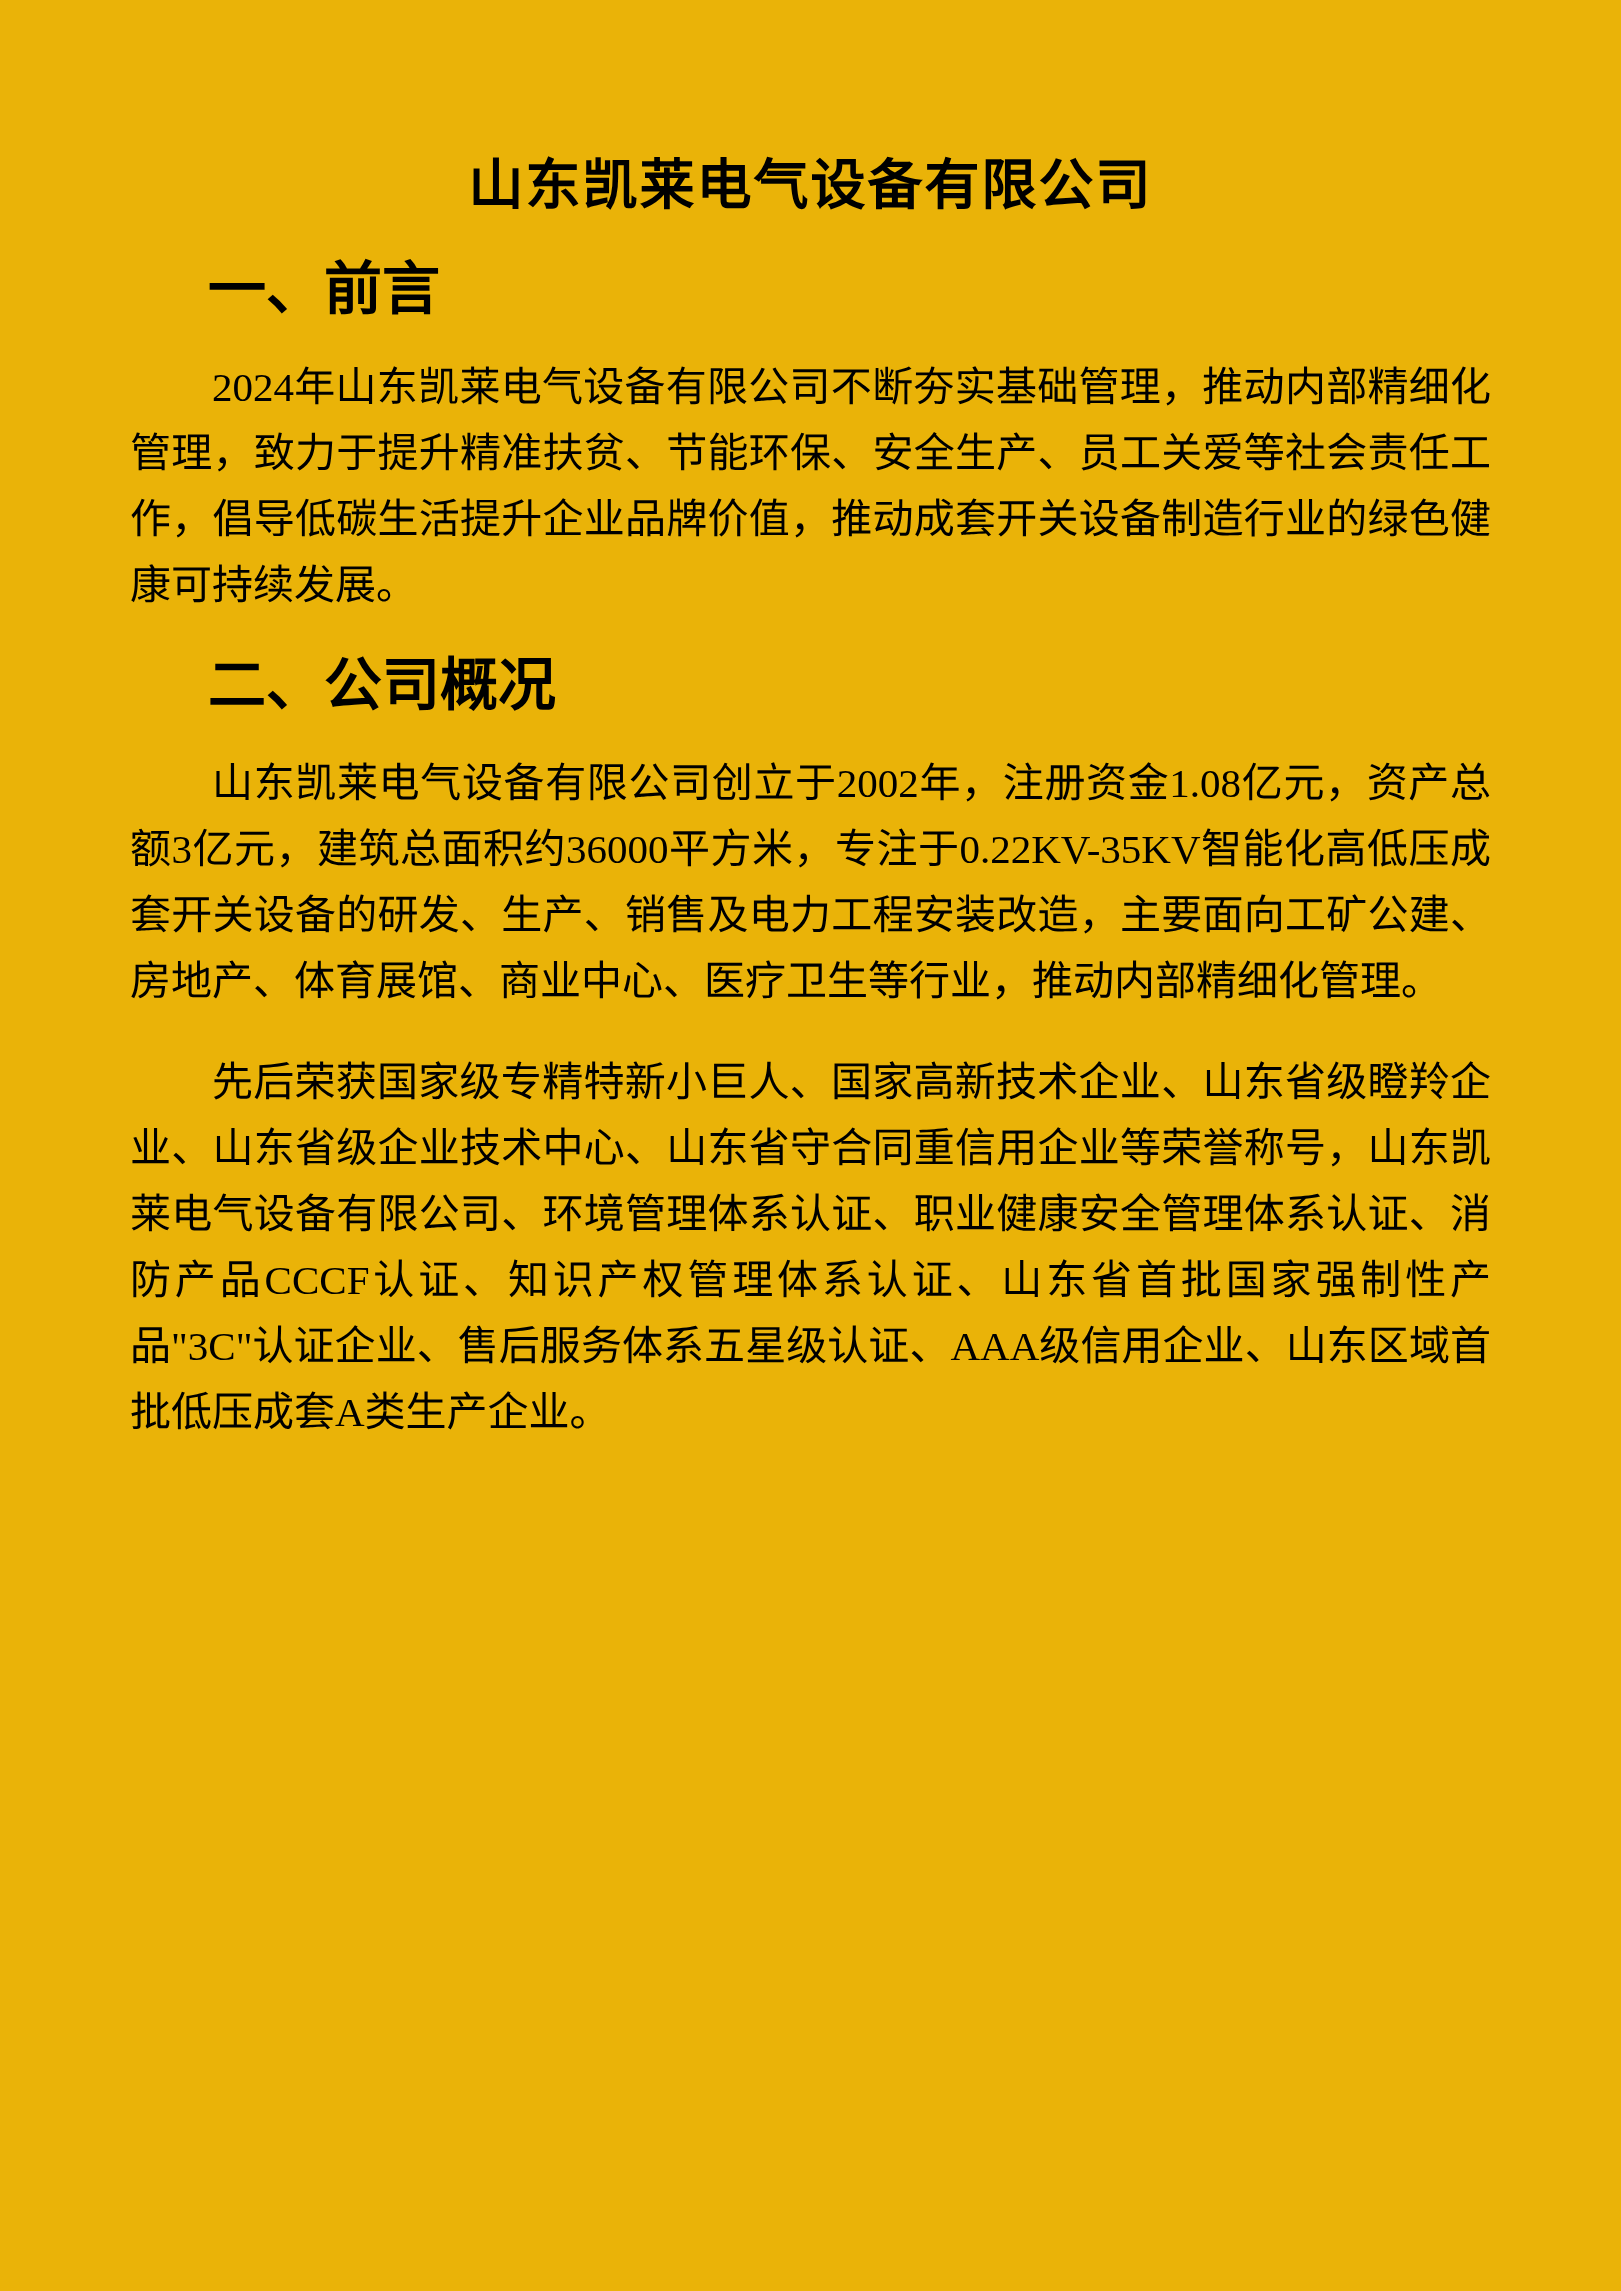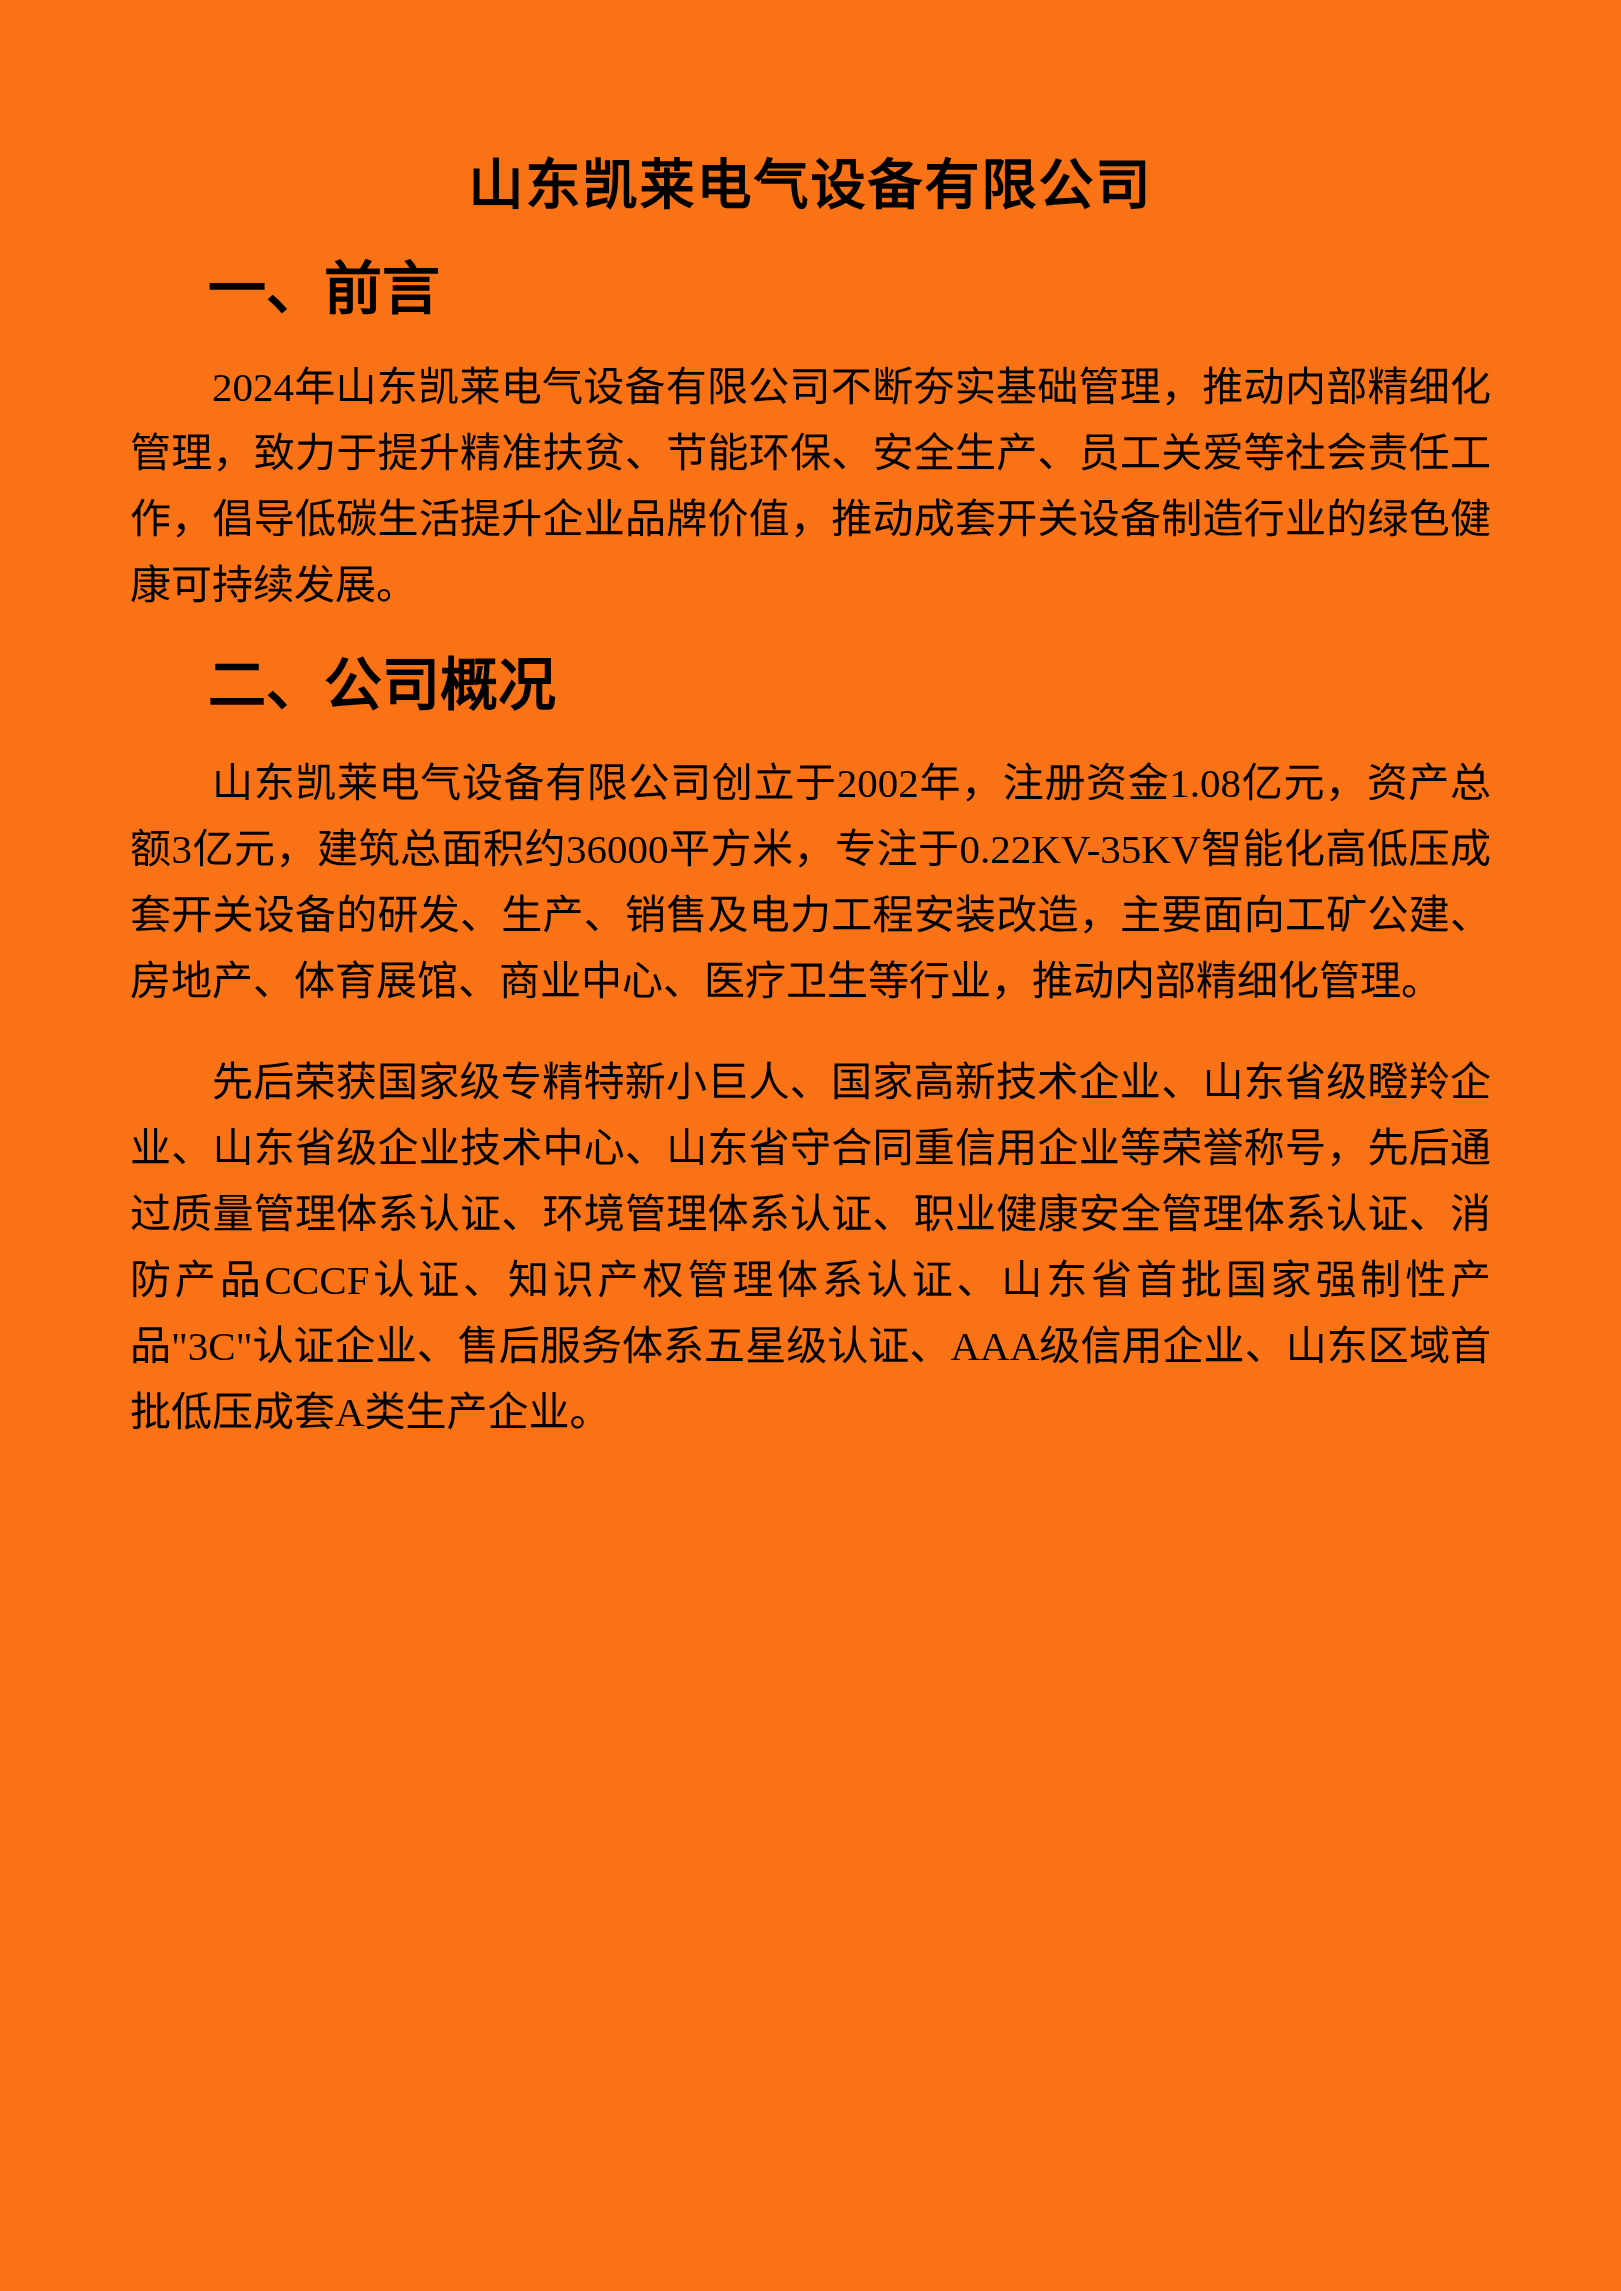--- a/index.html
+++ b/index.html
@@ -6,21 +6,21 @@
     margin: 0;
     padding: 0;
     background: #ffffff;
     color: #000000;
     font-family: "Liberation Serif", serif;
   }
   .page {
     position: relative;
     width: 1621px;
     height: 2292px;
-    background: #f97316;
+    background: #eab308;
     box-sizing: border-box;
     padding: 137px 130px 0 130px;
     overflow: hidden;
   }
   .doc-title {
     margin: 0;
     text-align: center;
     font-size: 55px;
     font-weight: bold;
     line-height: 98px;
@@ -51,17 +51,17 @@
 
   <h2 class="section-heading">一、前言</h2>
 
   <p class="para">2024年山东凯莱电气设备有限公司不断夯实基础管理，推动内部精细化管理，致力于提升精准扶贫、节能环保、安全生产、员工关爱等社会责任工作，倡导低碳生活提升企业品牌价值，推动成套开关设备制造行业的绿色健康可持续发展。</p>
 
   <h2 class="section-heading">二、公司概况</h2>
 
   <p class="para">山东凯莱电气设备有限公司创立于2002年，注册资金1.08亿元，资产总额3亿元，建筑总面积约36000平方米，专注于0.22KV-35KV智能化高低压成套开关设备的研发、生产、销售及电力工程安装改造，主要面向工矿公建、房地产、体育展馆、商业中心、医疗卫生等行业，推动内部精细化管理。</p>
 
 
-  <p class="para">先后荣获国家级专精特新小巨人、国家高新技术企业、山东省级瞪羚企业、山东省级企业技术中心、山东省守合同重信用企业等荣誉称号，先后通过质量管理体系认证、环境管理体系认证、职业健康安全管理体系认证、消防产品CCCF认证、知识产权管理体系认证、山东省首批国家强制性产品"3C"认证企业、售后服务体系五星级认证、AAA级信用企业、山东区域首批低压成套A类生产企业。</p>
+  <p class="para">先后荣获国家级专精特新小巨人、国家高新技术企业、山东省级瞪羚企业、山东省级企业技术中心、山东省守合同重信用企业等荣誉称号，山东凯莱电气设备有限公司、环境管理体系认证、职业健康安全管理体系认证、消防产品CCCF认证、知识产权管理体系认证、山东省首批国家强制性产品"3C"认证企业、售后服务体系五星级认证、AAA级信用企业、山东区域首批低压成套A类生产企业。</p>
 
 
 </div>
 
 
 </body></html>

